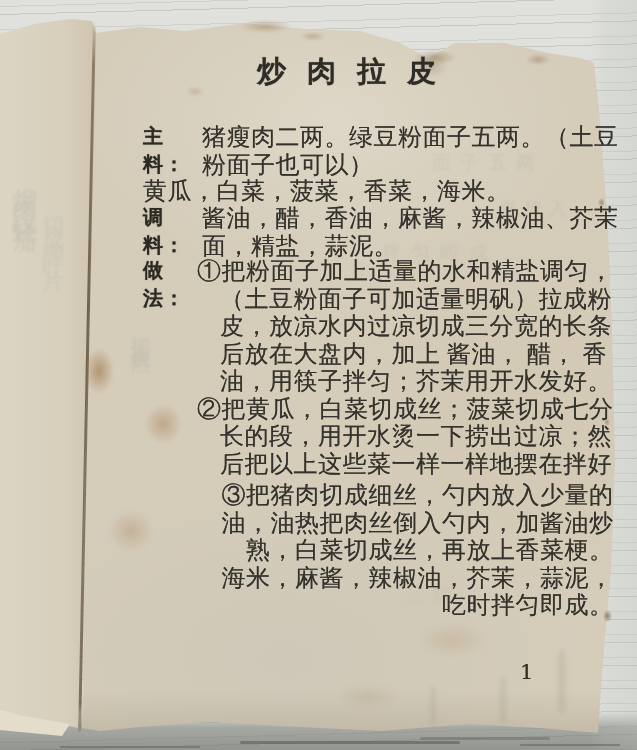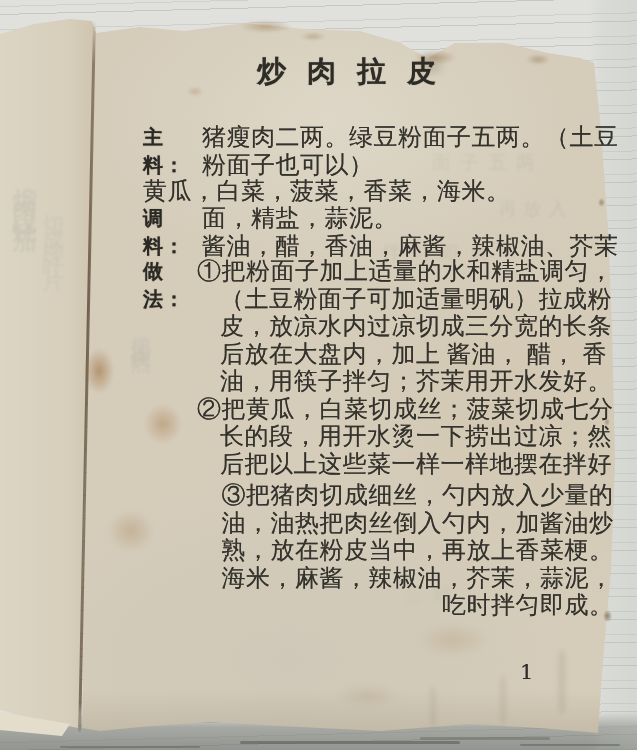--- a/index.html
+++ b/index.html
@@ -60,21 +60,21 @@
   
   .content{position:absolute;left:0;top:0;width:637px;height:750px;color:#34322c;}
   .title{
     position:absolute;left:257px;top:52px;
     font-size:29px;font-weight:bold;letter-spacing:21px;white-space:nowrap;
     color:#2e2c26;text-shadow:0 0 1px rgba(46,44,38,.55);
   }
   .sec{position:absolute;left:143px;display:flex;align-items:flex-start;}
   .sec .label{
     width:59px;flex:0 0 59px;font-weight:bold;font-size:20px;line-height:27.5px;
-    font-family:Liberation Serif, serif;
+    font-family:Liberation Mono, monospace;
     color:#2b2923;text-shadow:0 0 1px rgba(43,41,35,.6);letter-spacing:1px;
   }
   .sec.methods .label{width:54px;flex:0 0 54px;}
   .line{
     font-size:24px;line-height:27.5px;white-space:nowrap;letter-spacing:0.5px;
     text-shadow:0 0 0.6px rgba(46,44,38,.65);
   }
   .step .line.cont{margin-left:23px;}
   .step3{margin-top:4px;text-align:right;}
   .pagenum{
@@ -142,22 +142,22 @@
 
     <div class="sec" style="top:178px;">
       <div class="lines">
         <div class="line">黄瓜，白菜，菠菜，香菜，海米。</div>
       </div>
     </div>
 
     <div class="sec" style="top:205px;">
       <div class="label">调料：</div>
       <div class="lines">
+        <div class="line">酱油，醋，香油，麻酱，辣椒油、芥茉</div>
         <div class="line">面，精盐，蒜泥。</div>
-        <div class="line">酱油，醋，香油，麻酱，辣椒油、芥茉</div>
       </div>
     </div>
 
     <div class="sec methods" style="top:258px;">
       <div class="label">做法：</div>
       <div class="lines">
 
         <div class="step">
           <div class="line">①把粉面子加上适量的水和精盐调匀，</div>
           <div class="line cont">（土豆粉面子可加适量明矾）拉成粉</div>
@@ -168,21 +168,21 @@
 
         <div class="step">
           <div class="line">②把黄瓜，白菜切成丝；菠菜切成七分</div>
           <div class="line cont">长的段，用开水烫一下捞出过凉；然</div>
           <div class="line cont">后把以上这些菜一样一样地摆在拌好</div>
         </div>
 
         <div class="step step3">
           <div class="line">③把猪肉切成细丝，勺内放入少量的</div>
           <div class="line cont">油，油热把肉丝倒入勺内，加酱油炒</div>
-          <div class="line cont">熟，放在粉皮当中，再放上香菜梗。</div>
+          <div class="line cont">熟，白菜切成丝，再放上香菜梗。</div>
           <div class="line cont">海米，麻酱，辣椒油，芥茉，蒜泥，</div>
           <div class="line cont">吃时拌匀即成。</div>
         </div>
 
       </div>
     </div>
 
     <div class="pagenum">1</div>
   </div>
 

